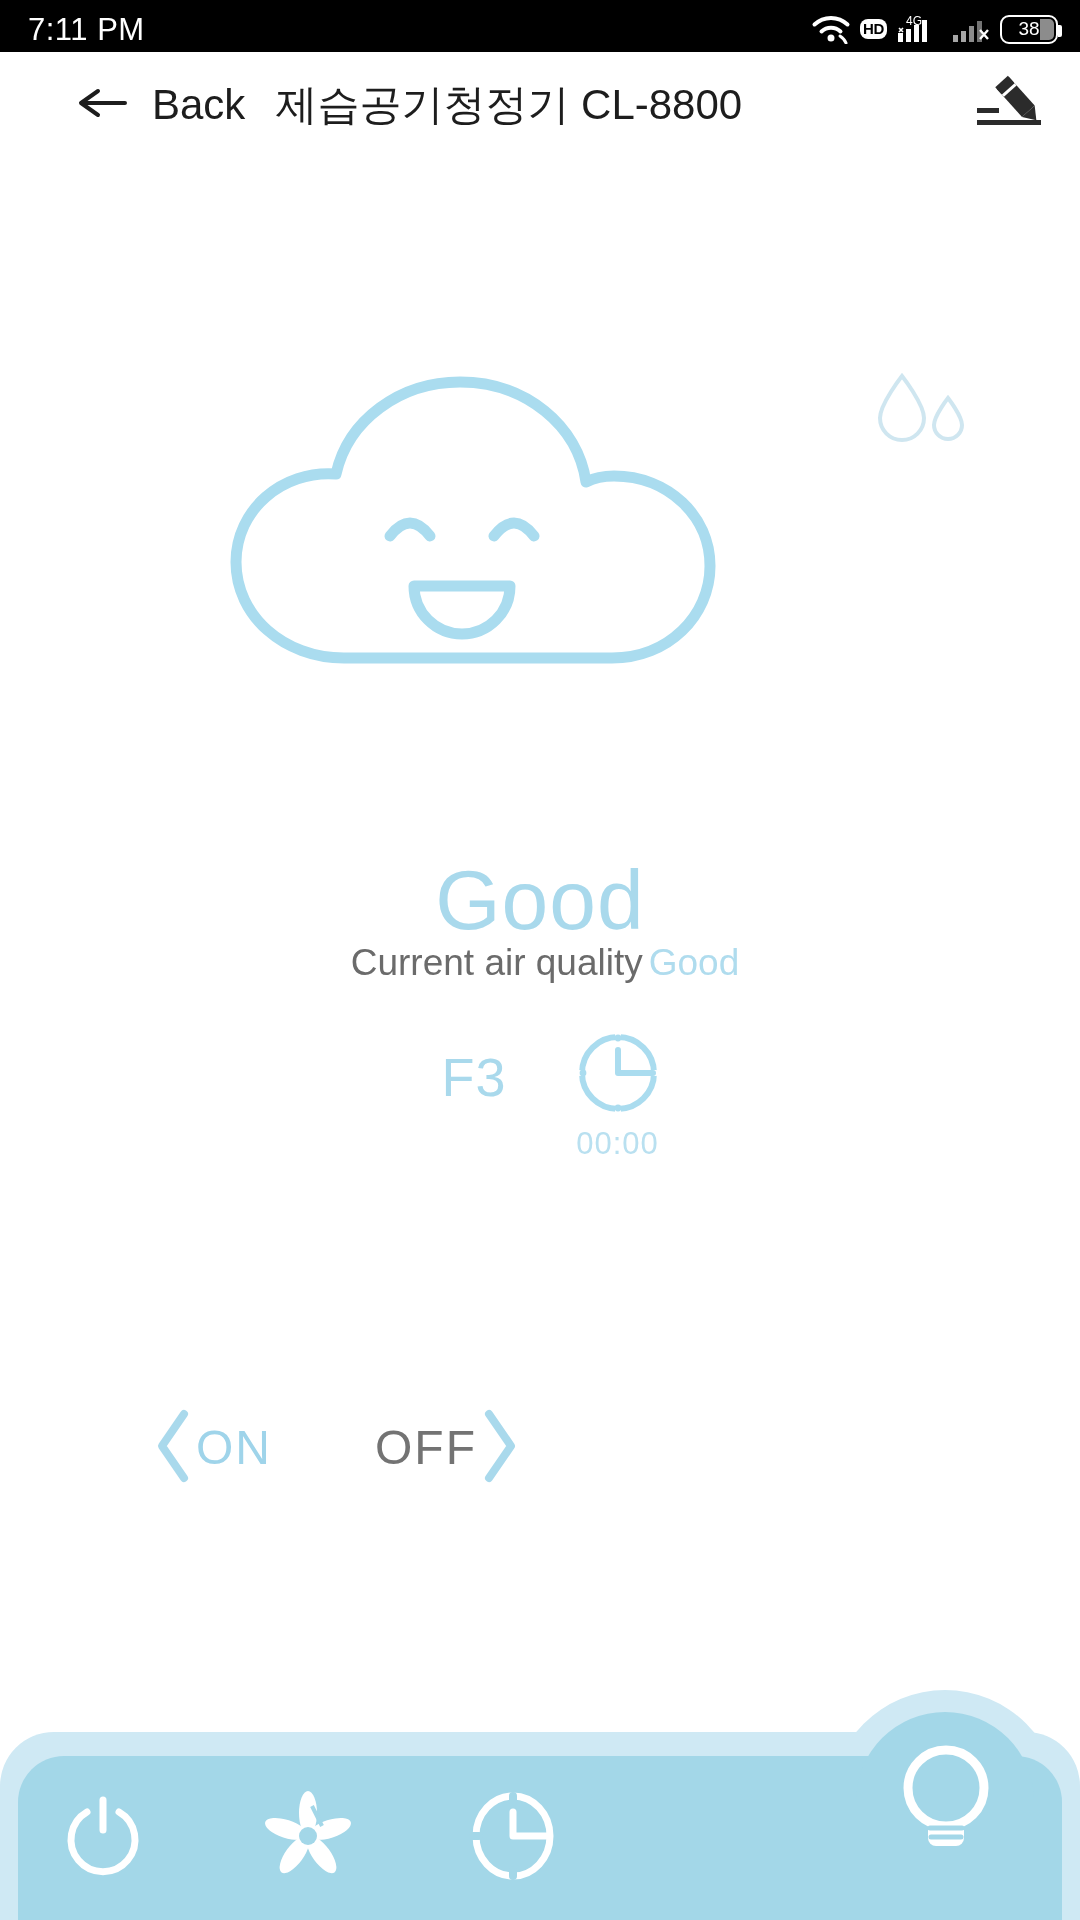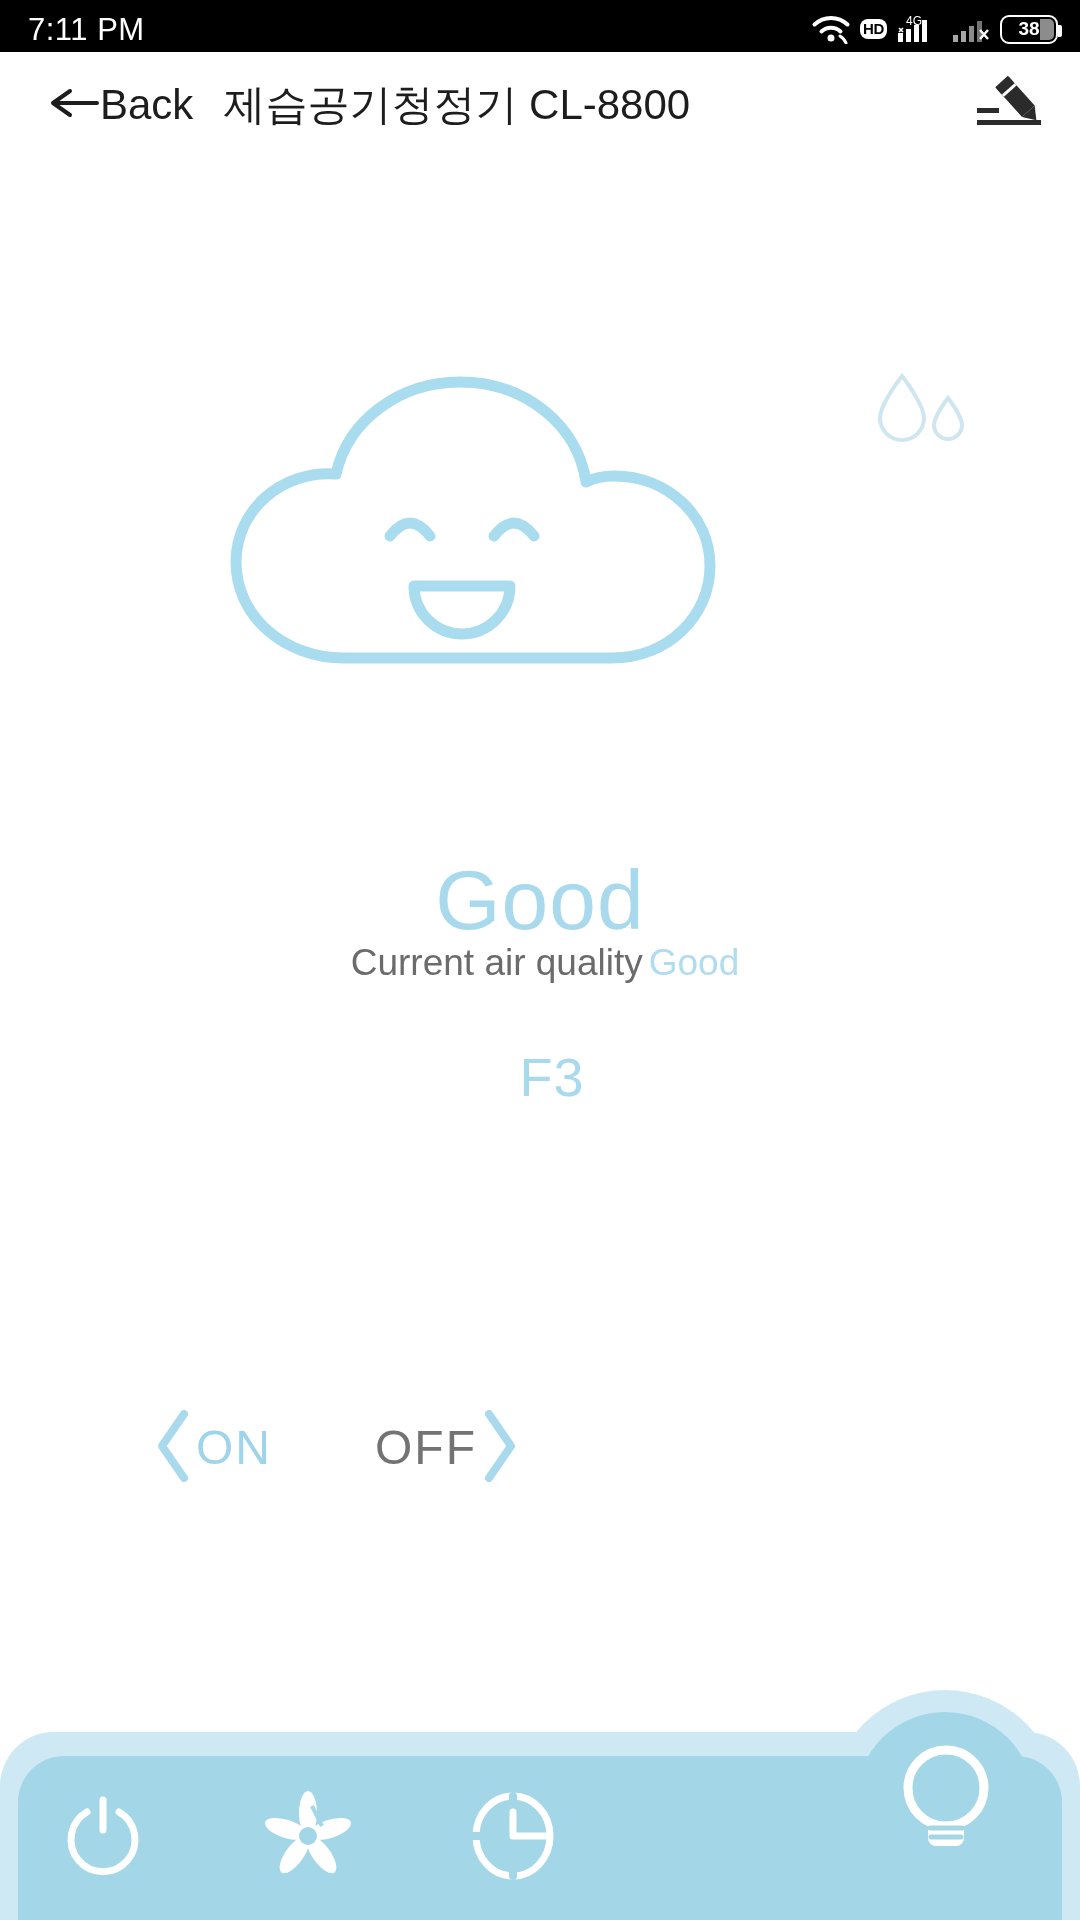--- a/index.html
+++ b/index.html
@@ -23,37 +23,37 @@
   .status-icons{ display:flex; align-items:center; gap:9px; }
   .status-icons svg{ display:block; }
   .hd-badge{
     background:#fff; color:#000; font-size:15px; font-weight:700;
     border-radius:8px; padding:1px 3px; line-height:1.15; letter-spacing:-.3px;
   }
   .sig-wrap{ display:flex; align-items:flex-end; gap:1px; position:relative; }
   .batt{
     border:2.5px solid #fff; border-radius:9px; width:58px; height:29px;
     display:flex; align-items:center; justify-content:center;
-    font-size:19px; font-weight:700; position:relative;
+    font-size:19px; font-weight:400; position:relative;
   }
   .batt::after{
     content:""; position:absolute; right:-6px; top:8px;
     width:4px; height:12px; background:#fff; border-radius:0 2px 2px 0;
   }
   .batt-fill{
     position:absolute; right:2px; top:2px; bottom:2px; width:14px;
     background:#fff; border-radius:0 5px 5px 0; opacity:.55;
   }
 
   
   .appbar{
     position:absolute; top:52px; left:0; width:1080px; height:106px;
     display:flex; align-items:center; background:#fff;
   }
-  .back-btn{ display:flex; align-items:center; gap:0; padding-left:48px; cursor:pointer; }
+  .back-btn{ display:flex; align-items:center; gap:24px; padding-left:76px; cursor:pointer; }
   .back-label{ font-size:42px; color:#1d1d1d; }
   .appbar-title{ font-size:42px; color:#1d1d1d; margin-left:30px; white-space:nowrap; }
   .edit-btn{ position:absolute; right:36px; top:50%; transform:translateY(-50%); cursor:pointer; }
 
   
   .main{ position:absolute; top:158px; left:0; width:1080px; height:1532px; }
 
   .cloud-area{ position:absolute; top:200px; left:0; width:1080px; height:330px; }
   .cloud-svg{ position:absolute; left:212px; top:10px; }
   .drops-svg{ position:absolute; left:868px; top:8px; }
@@ -227,20 +227,36 @@
       <div class="quality-word" style="top:700px;">Good</div>
 
       <div class="quality-line">
         <span class="lbl">Current air quality</span><span class="val">Good</span>
       </div>
     </div>
 
     <div class="mode-row">
       <div class="fan-speed">F3</div>
 
+      <div class="timer-box">
+        <span>
+          <svg width="90" height="90" viewBox="0 0 90 90">
+            <circle cx="45" cy="45" r="36" fill="none" stroke="#aadcef" stroke-width="6"></circle>
+            <rect x="42" y="4" width="6" height="12" rx="3" fill="#fff"></rect>
+            <rect x="42" y="74" width="6" height="12" rx="3" fill="#fff"></rect>
+            <rect x="4" y="42" width="12" height="6" rx="3" fill="#fff"></rect>
+            <rect x="74" y="42" width="12" height="6" rx="3" fill="#fff"></rect>
+            <circle cx="45" cy="10" r="3.4" fill="#aadcef"></circle>
+            <circle cx="45" cy="80" r="3.4" fill="#aadcef"></circle>
+            <circle cx="10" cy="45" r="3.4" fill="#aadcef"></circle>
+            <path d="M45 45 V22 M45 45 H80" stroke="#aadcef" stroke-width="6" fill="none" stroke-linecap="round"></path>
+          </svg>
+        </span>
+        <span class="timer-value">00:00</span>
+      </div>
     </div>
 
     <div class="onoff-row">
       <span class="chev">
         <svg width="44" height="76" viewBox="0 0 44 76">
           <path d="M32 6L10 38l22 32" stroke="#a9d9ec" stroke-width="8" fill="none" stroke-linecap="round" stroke-linejoin="round"></path>
         </svg>
       </span>
 
       <span class="onoff-mid">

